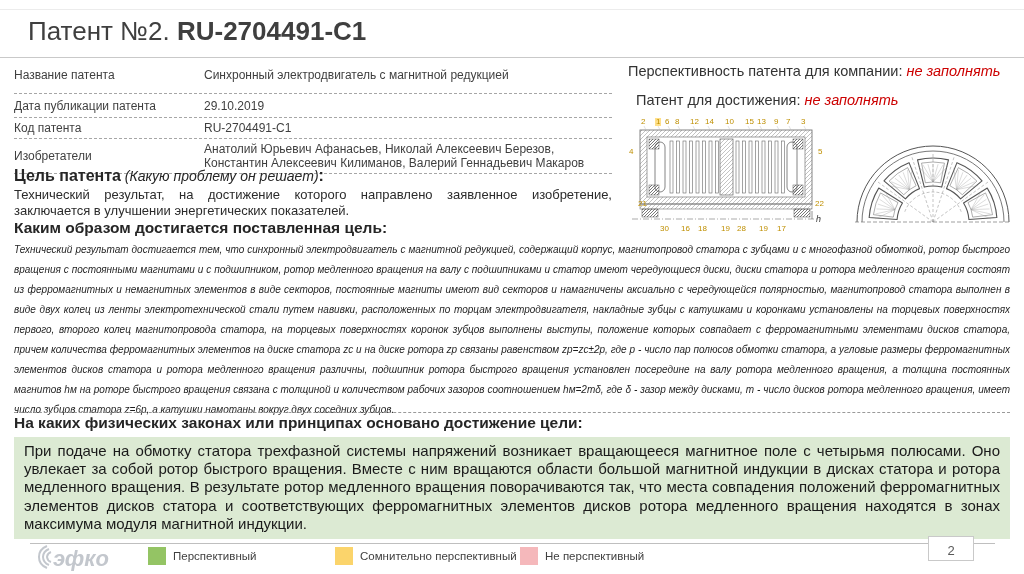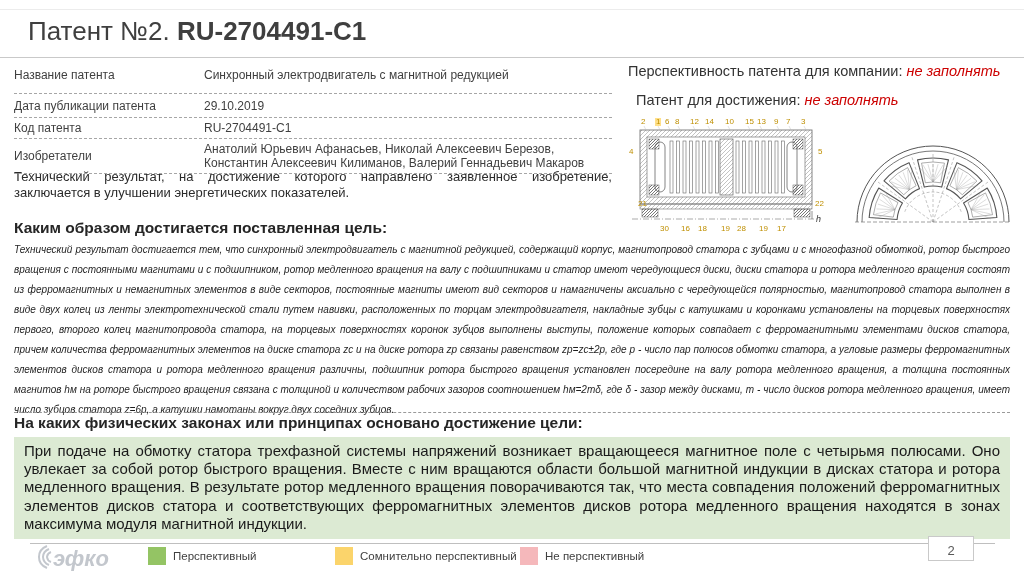--- a/index.html
+++ b/index.html
@@ -235,20 +235,21 @@
           <path d="M80,100 L101.63118960624632,33.42604385933926" fill="none" stroke="#888" stroke-width="0.5" stroke-linejoin="round" stroke-dasharray="3 2"></path>
           <path d="M80,100 L80,30" fill="none" stroke="#888" stroke-width="0.5" stroke-linejoin="round" stroke-dasharray="3 2"></path>
           <path d="M80,100 L58.36881039375369,33.426043859339245" fill="none" stroke="#888" stroke-width="0.5" stroke-linejoin="round" stroke-dasharray="3 2"></path>
           <path d="M80,100 L23.368810393753684,58.85503233952687" fill="none" stroke="#888" stroke-width="0.5" stroke-linejoin="round" stroke-dasharray="3 2"></path>
           <path d="M51.809221376422755,89.73939570022993 A30,30 0 0 1 108.19077862357724,89.73939570022993" fill="none" stroke="#888" stroke-width="0.5" stroke-linejoin="round" stroke-dasharray="3 2"></path>
         </svg>
     </div>
   </div>
 
   <div class="goal">
+    <div class="goal-h"><span class="hb">Цель патента</span><span class="hn"> (Какую проблему он решает)</span><span class="hb">:</span></div>
     <div class="goal-t">Технический результат, на достижение которого направлено заявленное изобретение, заключается в улучшении энергетических показателей.</div>
   </div>
 
   <div class="how-h">Каким образом достигается поставленная цель:</div>
   <div class="how-t">Технический результат достигается тем, что синхронный электродвигатель с магнитной редукцией, содержащий корпус, магнитопровод статора с зубцами и с многофазной обмоткой, ротор быстрого вращения с постоянными магнитами и с подшипником, ротор медленного вращения на валу с подшипниками и статор имеют чередующиеся диски, диски статора и ротора медленного вращения состоят из ферромагнитных и немагнитных элементов в виде секторов, постоянные магниты имеют вид секторов и намагничены аксиально с чередующейся полярностью, магнитопровод статора выполнен в виде двух колец из ленты электротехнической стали путем навивки, расположенных по торцам электродвигателя, накладные зубцы с катушками и коронками установлены на торцевых поверхностях первого, второго колец магнитопровода статора, на торцевых поверхностях коронок зубцов выполнены выступы, положение которых совпадает с ферромагнитными элементами дисков статора, причем количества ферромагнитных элементов на диске статора zс и на диске ротора zр связаны равенством zр=zс±2p, где p - число пар полюсов обмотки статора, а угловые размеры ферромагнитных элементов дисков статора и ротора медленного вращения различны, подшипник ротора быстрого вращения установлен посередине на валу ротора медленного вращения, а толщина постоянных магнитов hм на роторе быстрого вращения связана с толщиной и количеством рабочих зазоров соотношением hм=2mδ, где δ - зазор между дисками, m - число дисков ротора медленного вращения, имеет число зубцов статора z=6p, а катушки намотаны вокруг двух соседних зубцов.</div>
 
   <div class="phys-h">На каких физических законах или принципах основано достижение цели:</div>
   <div class="phys-block">При подаче на обмотку статора трехфазной системы напряжений возникает вращающееся магнитное поле с четырьмя полюсами. Оно увлекает за собой ротор быстрого вращения. Вместе с ним вращаются области большой магнитной индукции в дисках статора и ротора медленного вращения. В результате ротор медленного вращения поворачиваются так, что места совпадения положений ферромагнитных элементов дисков статора и соответствующих ферромагнитных элементов дисков ротора медленного вращения находятся в зонах максимума модуля магнитной индукции.</div>
 
   <div class="ftr-line"></div>

